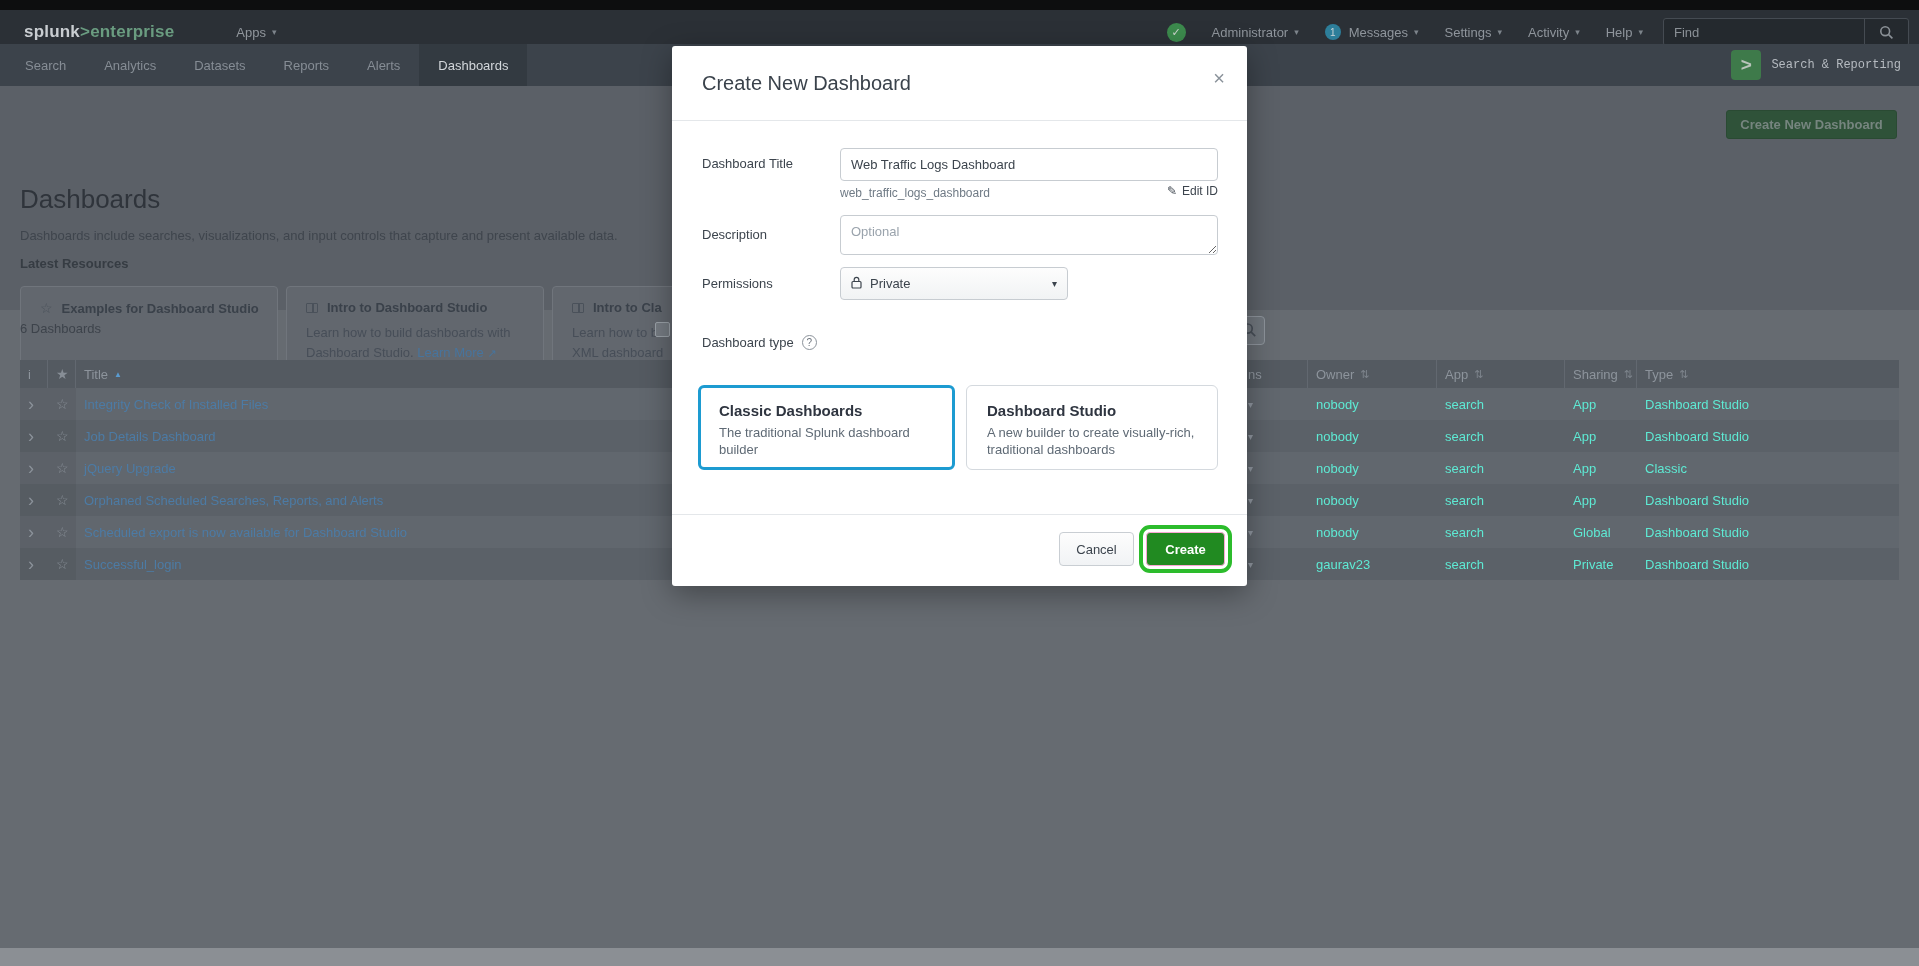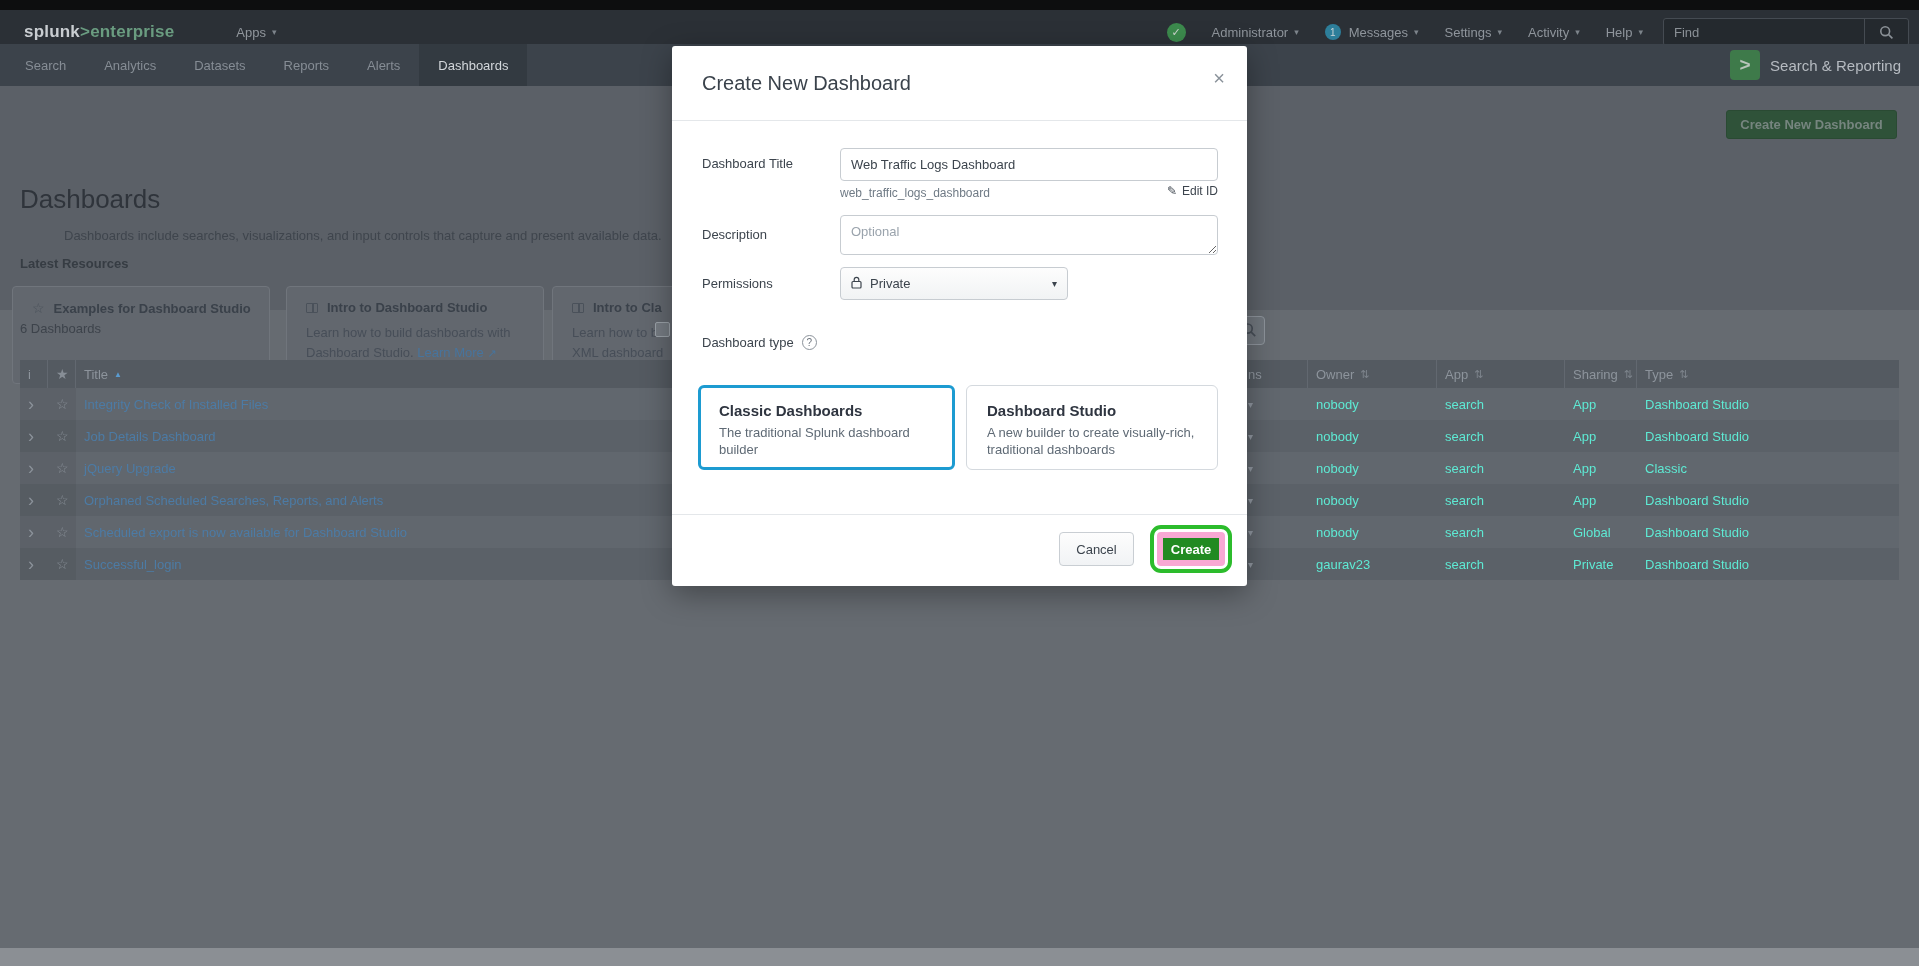--- a/index.html
+++ b/index.html
@@ -34,34 +34,34 @@
 
   
   .navbar{position:absolute;left:0;top:44px;width:1919px;height:42px;background:#3c434b;
           display:flex;align-items:stretch;}
   .tabs{display:flex;align-items:stretch;padding-left:6px;}
   .tab{font-size:13px;color:#868d95;display:flex;align-items:center;padding:0 19px;}
   .tab.active{color:#d3d7db;background:#333a41;}
   .app-context{margin-left:auto;display:flex;align-items:center;gap:10px;padding-right:18px;}
   .app-logo{width:30px;height:30px;border-radius:4px;background:#3e7a4a;color:#b9c4bb;
             font-size:19px;font-weight:bold;display:flex;align-items:center;justify-content:center;}
-  .app-context .app-name{font-size:15px;color:#b6bbc1;}
+  .app-context .app-name{font-size:12px;color:#b6bbc1;font-family:Liberation Mono, monospace;}
 
   
   .page-head{position:absolute;left:0;top:86px;width:1919px;height:224px;background:#5b6067;}
   .page-title{position:absolute;left:20px;top:98px;font-size:26px;color:#2f343b;}
-  .page-sub{position:absolute;left:20px;top:142px;font-size:13px;color:#3f454d;margin-left:44px;}
+  .page-sub{position:absolute;left:20px;top:142px;font-size:13px;color:#3f454d;}
   .latest-label{position:absolute;left:20px;top:170px;font-size:13px;font-weight:bold;color:#363c43;}
   .cnd-btn{position:absolute;left:1726px;top:110px;width:171px;height:29px;background:#2f5239;
            border:1px solid #2a4a33;border-radius:3px;color:#76857f;font-size:13px;font-weight:bold;
            display:flex;align-items:center;justify-content:center;}
 
   .rcard{position:absolute;top:200px;height:98px;width:258px;background:#62676e;
          border:1px solid #70757c;border-radius:4px;padding:13px 19px;overflow:hidden;}
-  .rcard.c1{left:12px;} .rcard.c2{left:286px;} .rcard.c3{left:552px;}
+  .rcard.c1{left:20px;} .rcard.c2{left:286px;} .rcard.c3{left:552px;}
   .rcard .rc-head{display:flex;align-items:center;gap:9px;font-size:13px;font-weight:bold;color:#3a414a;white-space:nowrap;}
   .rcard .rc-star{font-size:14px;font-weight:normal;color:#4a515a;}
   .icon-book{display:inline-block;width:12px;height:10px;border:1.5px solid #4a515a;border-radius:1px;position:relative;}
   .icon-book::after{content:'';position:absolute;left:50%;top:0;bottom:0;width:1.5px;background:#4a515a;}
   .rcard .rc-body{margin-top:8px;font-size:13px;line-height:20px;color:#474e58;}
   .rcard .rc-link{color:#47749d;}
   .rc-ext{font-size:11px;color:#47749d;}
   .rcard.c3 .rc-body div{white-space:nowrap;}
 
   
@@ -123,21 +123,21 @@
   .type-card{position:absolute;top:339px;height:85px;border-radius:6px;background:#fff;padding:14px 18px;}
   .type-card.selected{left:26px;width:257px;border:3px solid #1d9bd1;}
   .type-card.plain{left:294px;width:252px;border:1px solid #d4d9de;padding:16px 20px;}
   .type-card .tc-title{font-size:15px;font-weight:bold;color:#2f3540;}
   .type-card .tc-desc{margin-top:5px;font-size:13px;line-height:17px;color:#5f6a75;}
   .m-fline{position:absolute;left:0;top:468px;width:100%;height:1px;background:#e4e7ea;}
   .btn{position:absolute;top:486px;height:34px;border-radius:4px;font-size:13px;
        display:flex;align-items:center;justify-content:center;font-family:"Liberation Sans",sans-serif;}
   .btn-cancel{right:113px;width:75px;background:linear-gradient(#fdfdfd,#f1f3f5);
               border:1px solid #c9ced3;color:#3c444d;}
-  .btn-create{right:22px;width:68px;background:#218a21;border:6px solid #f9a8d4;color:#fff;font-weight:bold;
+  .btn-create{right:22px;width:79px;background:#218a21;border:1px solid #f9a8d4;color:#fff;font-weight:bold;
               outline:4px solid #2cbc2c;outline-offset:3px;}
 </style>
 </head>
 <body>
 
 <div id="root">
 
   <div class="win-strip"></div>
 
   <header class="appbar">

